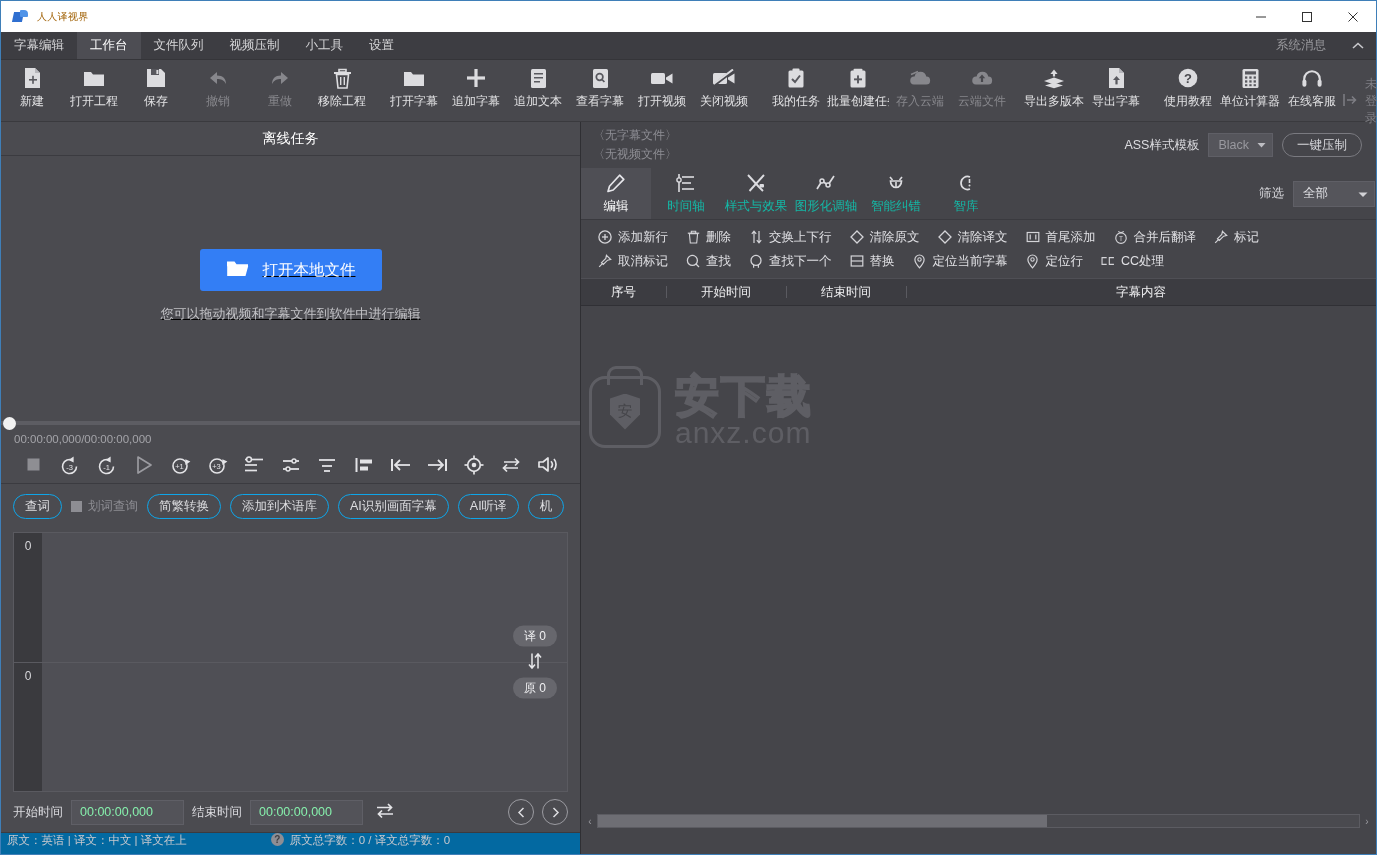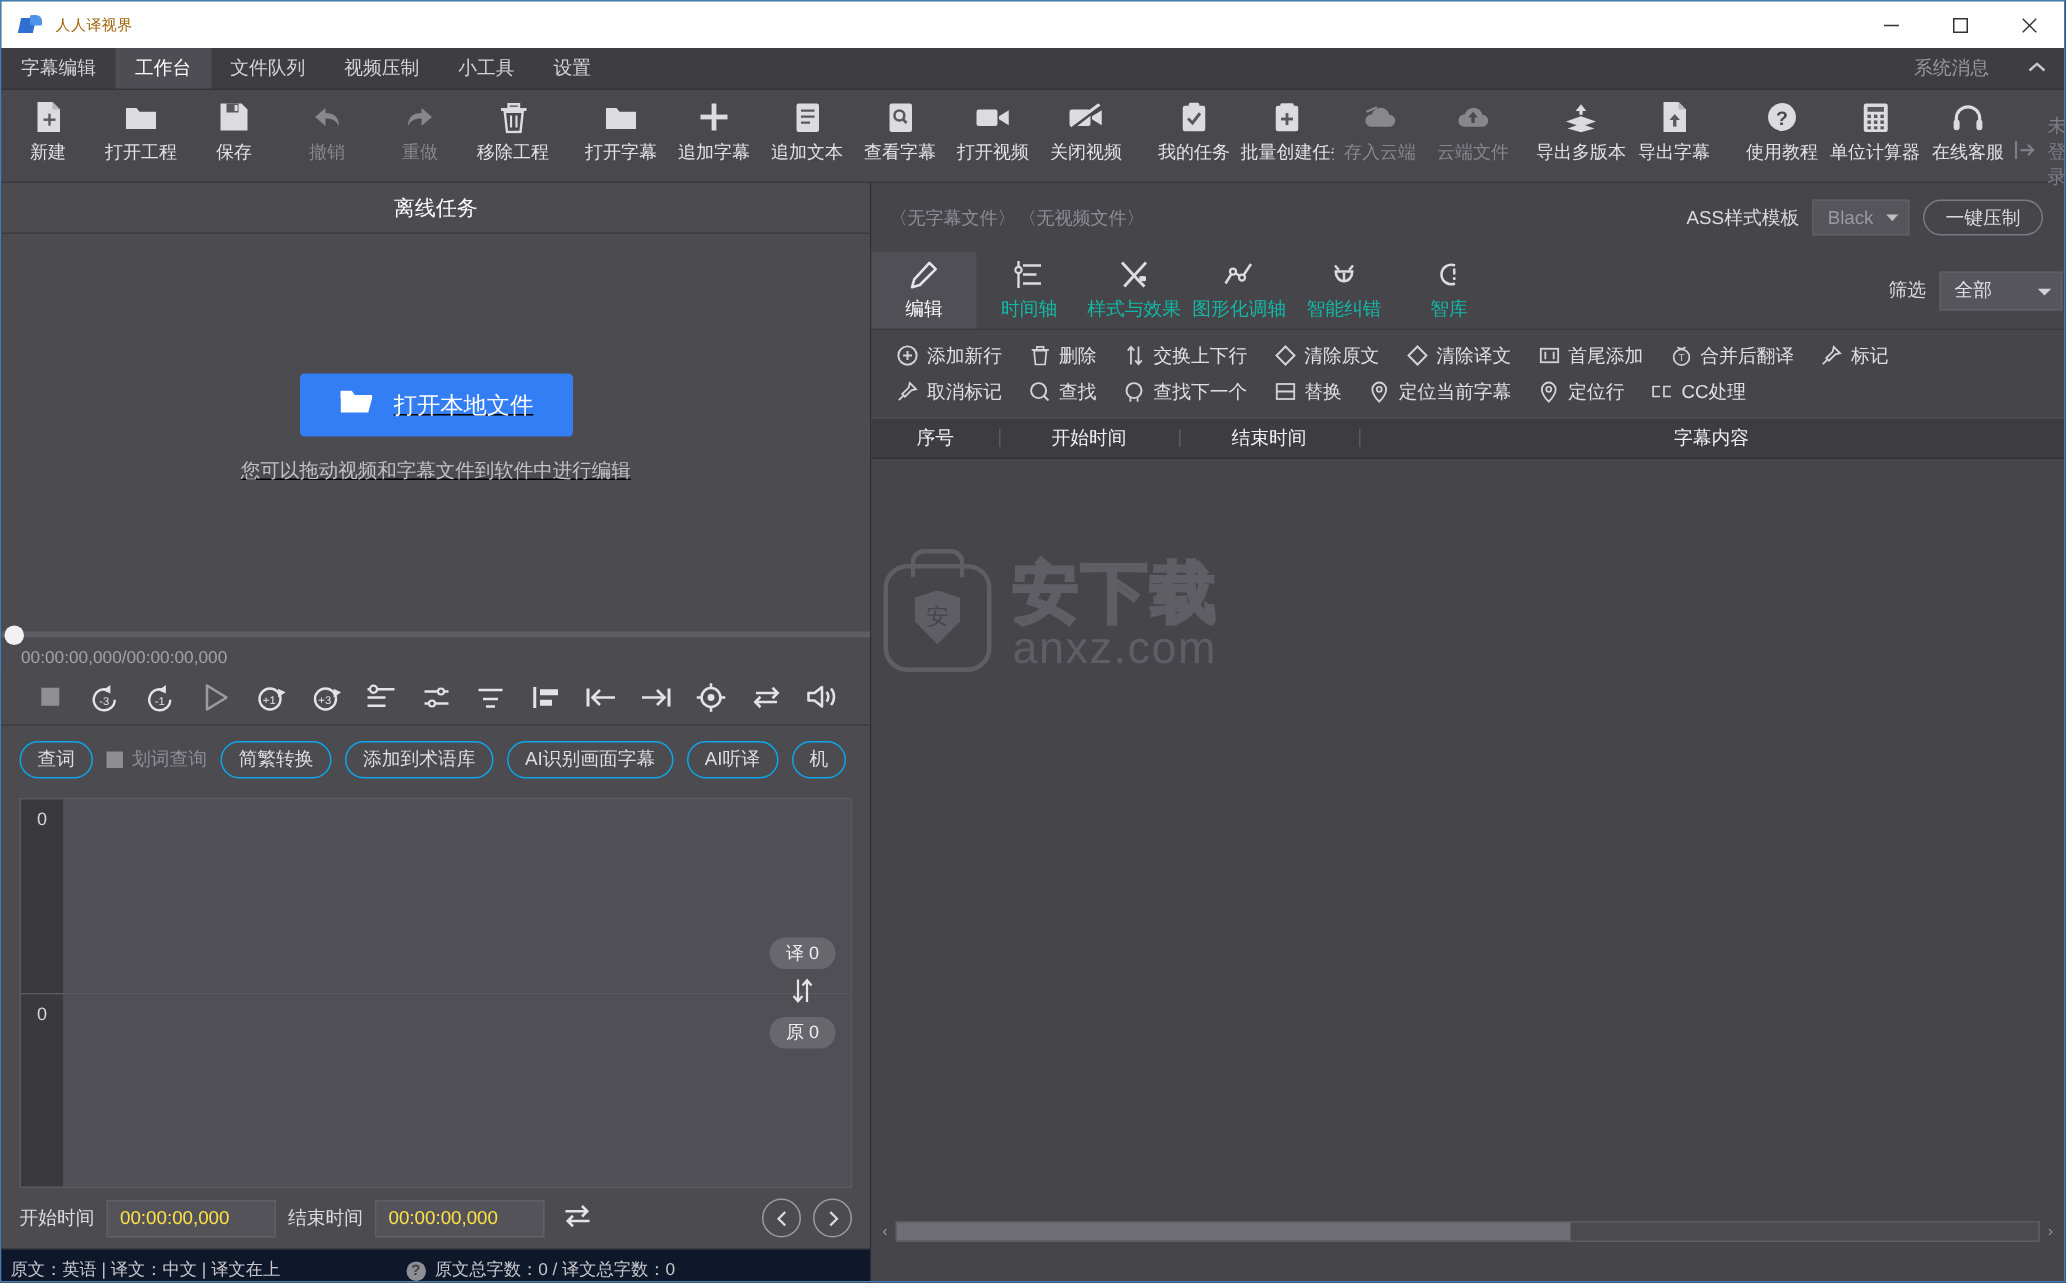--- a/index.html
+++ b/index.html
@@ -135,39 +135,39 @@
     position: absolute; right: 10px; top: 50%; transform: translateY(-50%);
     display: flex; flex-direction: column; align-items: center; gap: 6px;
   }
   .pill { background: #67676d; color: #f0f0f2; border-radius: 11px; height: 21px; padding: 0 11px; display:flex;align-items:center; font-size: 12px; }
   .swapar { color: #e6e6e9; font-size: 15px; line-height: 1; }
 
   
   .timebar { height: 40px; flex: 0 0 40px; display: flex; align-items: center; gap: 8px; padding: 0 12px; background:#4b4b50;}
   .tlabel { font-size: 12.5px; color: #dcdce0; white-space: nowrap; }
   .tinput {
-    background: #535359; border: 1px solid #5f5f66; color: #fde047;
+    background: #535359; border: 1px solid #5f5f66; color: #86efac;
     height: 25px; width: 113px; font-size: 12.5px; padding: 0 8px;
     font-family: inherit;
   }
   .swapbtn { color: #e4e4e7; font-size: 17px; padding: 0 4px; line-height:1;}
   .timebar .sp { flex: 1; }
   .navbtn { width: 26px; height: 26px; border-radius: 50%; border: 1px solid #9b9ba1; color: #dcdce0; display:flex;align-items:center;justify-content:center;font-size:12px; }
 
   
   .statusbar {
-    height: 22px; flex: 0 0 22px; background: #0f172a; border-top: 1px solid #3b3b40;
-    display: flex; align-items: flex-end; font-size: 11.5px; color: #c8c8cd; padding-left: 6px; gap: 6px;
+    height: 22px; flex: 0 0 22px; background: #0369a1; border-top: 1px solid #3b3b40;
+    display: flex; align-items: flex-start; font-size: 11.5px; color: #c8c8cd; padding-left: 6px; gap: 6px;
   }
   .statusbar .sb-sep { width: 72px; }
   .qmark { width: 13px; height: 13px; border-radius: 50%; background: #8e8e94; color: #3f3f44; font-size: 10px; display:flex;align-items:center;justify-content:center; font-weight:bold;}
 
   
   .filebar { height: 46px; flex: 0 0 46px; display: flex; align-items: center; background:#45454a; }
-  .filenames { display: flex; gap: 2px; padding-left: 12px; }
+  .filenames { display: flex; flex-direction: column; gap: 2px; padding-left: 12px; }
   .filenames div { font-size: 12px; color: #8e8e94; }
   .filebar .sp { flex: 1; }
   .ass-area { display: flex; align-items: center; gap: 9px; padding-right: 14px; }
   .ass-label { font-size: 12.5px; color: #dcdce0; }
   .sel {
     background: #55555b; border: 1px solid #5f5f66; height: 24px; min-width: 62px;
     display: flex; align-items: center; justify-content: space-between; gap: 8px;
     padding: 0 6px 0 9px; font-size: 12.5px; color: #99999f;
   }
   .sel .car { font-size: 8px; color: #bdbdc2; }

